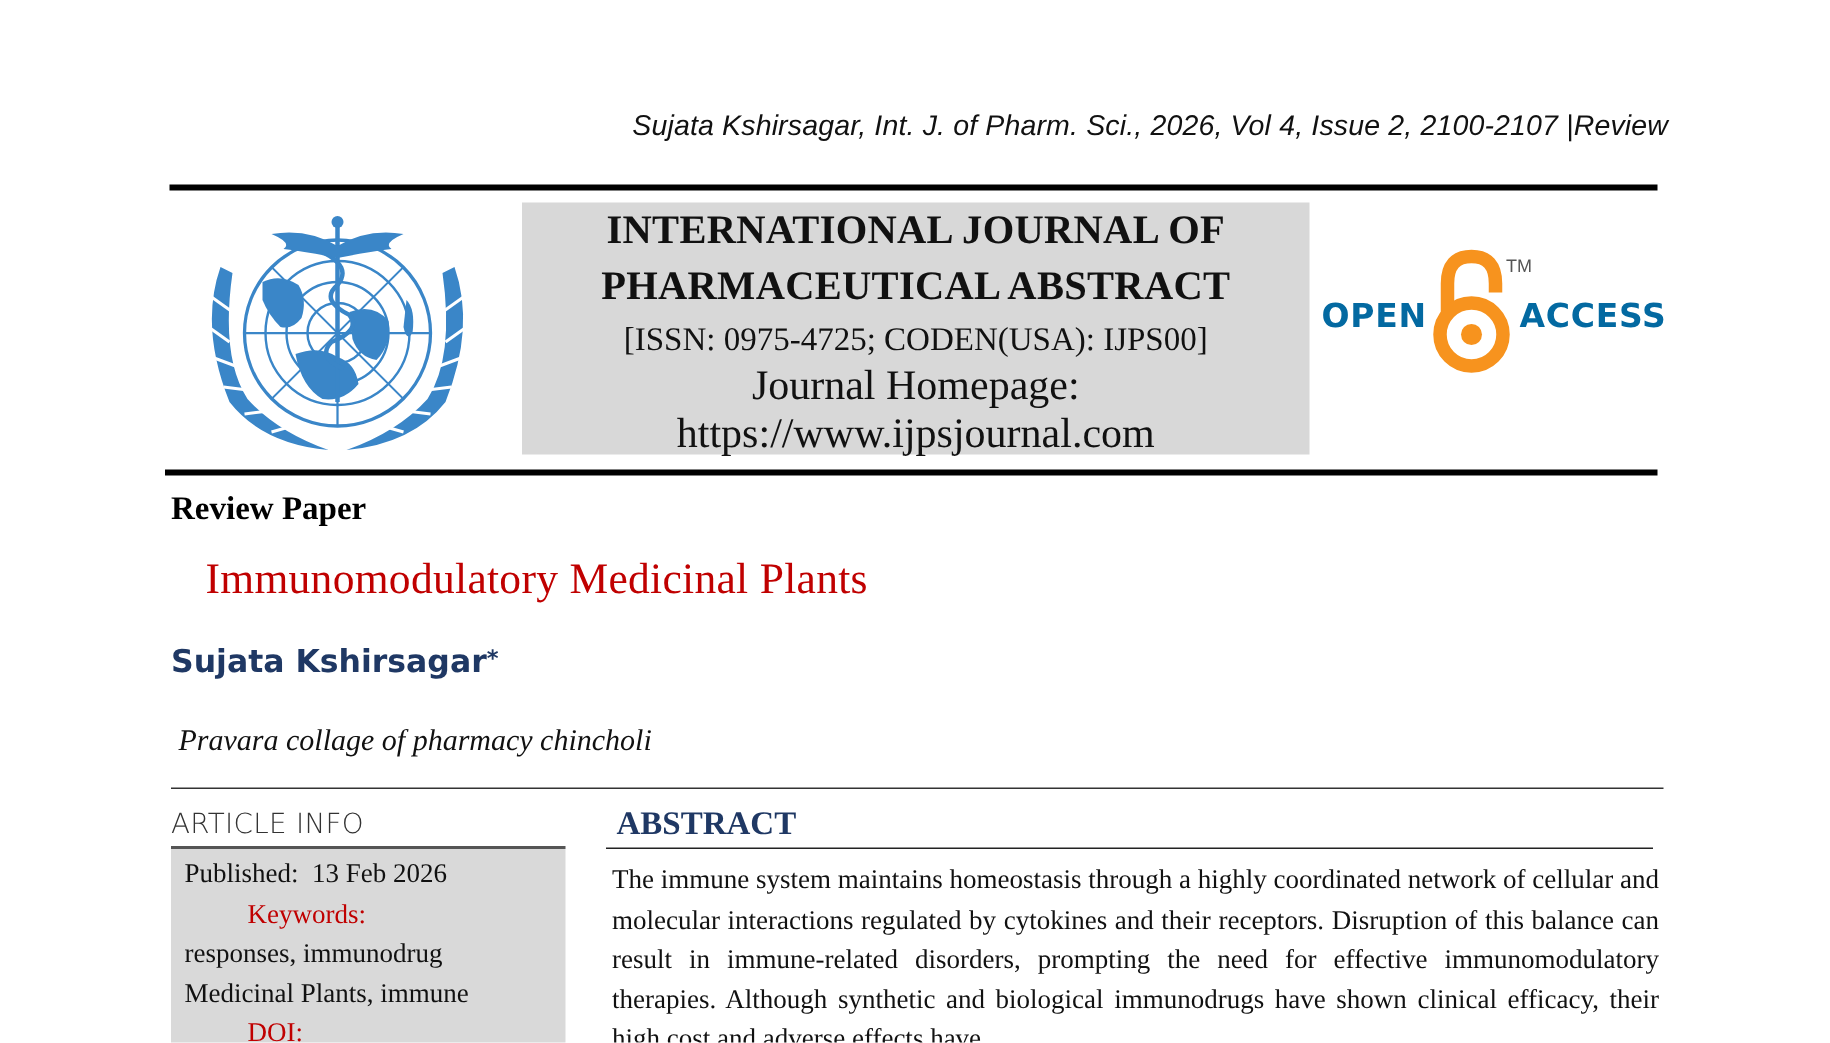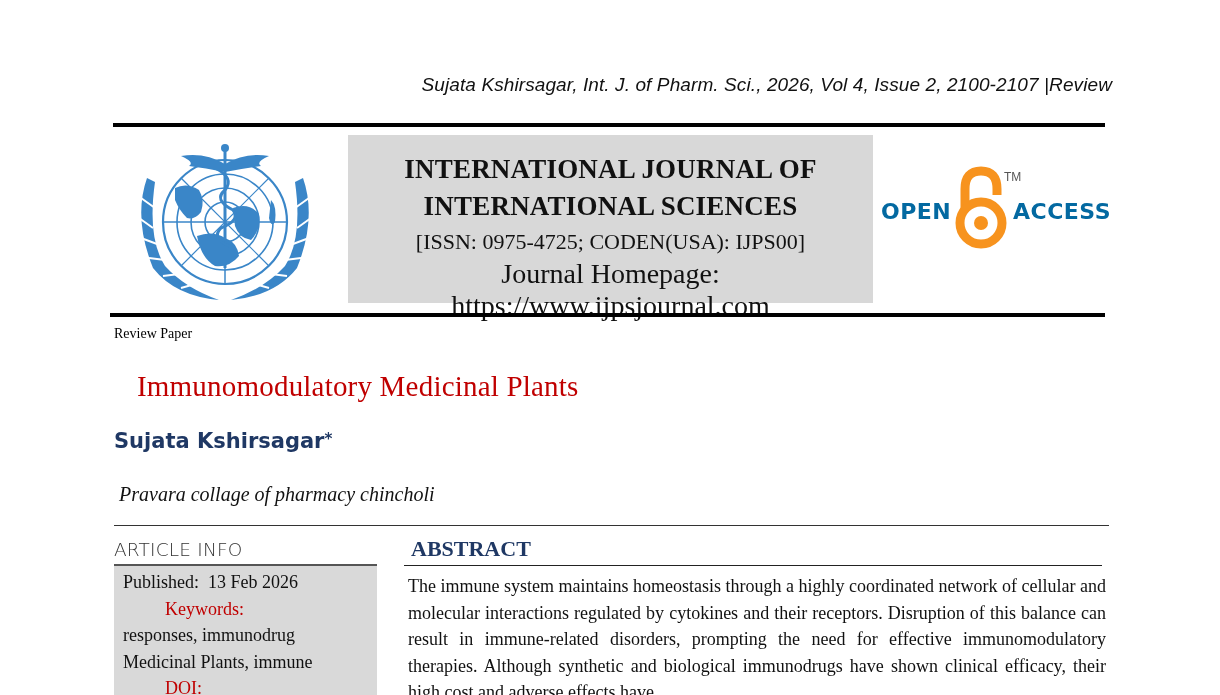--- a/index.html
+++ b/index.html
@@ -14,35 +14,34 @@
     }
 
     .rule-top { position: absolute; left: 113px; top: 123px; width: 992px; height: 4px; background: #000; }
     .rule-bottom { position: absolute; left: 110px; top: 313px; width: 995px; height: 4px; background: #000; }
 
     .logo-emblem { position: absolute; left: 125px; top: 138px; width: 200px; height: 168px; }
 
     .masthead {
       position: absolute; left: 348px; top: 135px; width: 525px; height: 168px;
       background: #d8d8d8; text-align: center;
-      padding-top: 16px;
     }
     .masthead .jname { font-weight: bold; font-size: 27px; line-height: 37px; color: #111; letter-spacing: 0.2px; }
     .masthead .issn { font-size: 22px; line-height: 33px; color: #111; }
     .masthead .homepage { font-size: 28px; line-height: 32px; color: #111; }
     .oa-text {
       position: absolute; top: 199px;
       font-family: "DejaVu Sans", sans-serif; font-weight: bold; font-size: 22px;
       color: #0369a1; letter-spacing: 0.5px;
     }
     .oa-open { left: 881px; }
     .oa-access { left: 1013px; text-align: right; }
     .oa-tm { position: absolute; left: 1004px; top: 170px; font-family: "Liberation Sans", sans-serif; font-size: 12px; color: #555; }
 
-    .paper-type { position: absolute; left: 114px; top: 326px; font-weight: normal; font-size: 14px; }
+    .paper-type { position: absolute; left: 114px; top: 326px; font-weight: bold; font-size: 22px; }
     .paper-title { position: absolute; left: 113px; top: 370px; font-weight: normal; font-size: 29px; color: #c00000; letter-spacing: 0.2px; margin-left: 24px; }
     .author { position: absolute; left: 114px; top: 429px; font-family: "DejaVu Sans", sans-serif; font-weight: bold; font-size: 21px; color: #1f3864; }
     .author .star { font-size: 15px; vertical-align: top; position: relative; top: 1px; }
     .affiliation { position: absolute; left: 119px; top: 483px; font-style: italic; font-size: 20px; color: #111; }
 
     .rule-sep { position: absolute; left: 114px; top: 525px; width: 995px; height: 1px; background: #333; }
 
     .info-head {
       position: absolute; left: 114px; top: 539px;
       font-family: "DejaVu Sans", sans-serif; font-weight: 300; font-size: 18.5px;
@@ -117,21 +116,21 @@
       <line x1="186" y1="80" x2="172" y2="90"></line>
     <line x1="184" y1="100" x2="168" y2="106"></line>
       <line x1="176" y1="120" x2="160" y2="122"></line>
     <line x1="162" y1="138" x2="146" y2="136"></line>
       <line x1="144" y1="150" x2="130" y2="146"></line>
   </g>
 </svg>
 
 <div class="masthead">
   <div class="jname">INTERNATIONAL JOURNAL OF</div>
-  <div class="jname">INTERNATIONAL SCIENCES</div>
+  <div class="jname">PHARMACEUTICAL ABSTRACT</div>
   <div class="issn">[ISSN: 0975-4725; CODEN(USA): IJPS00]</div>
   <div class="homepage">Journal Homepage: https://www.ijpsjournal.com</div>
 </div>
 
 <span class="oa-text oa-open">OPEN</span>
 <svg style="position:absolute; left:953px; top:165px; width:56px; height:86px;" viewBox="0 0 56 86">
   <path d="M12 44 L12 24 Q12 6 28 6 Q44 6 44 24 L44 30" fill="none" stroke="#f7931e" stroke-width="9"></path>
   <circle cx="28" cy="58" r="21" fill="none" stroke="#f7931e" stroke-width="9"></circle>
   <circle cx="28" cy="58" r="7" fill="#f7931e"></circle>
 </svg>

